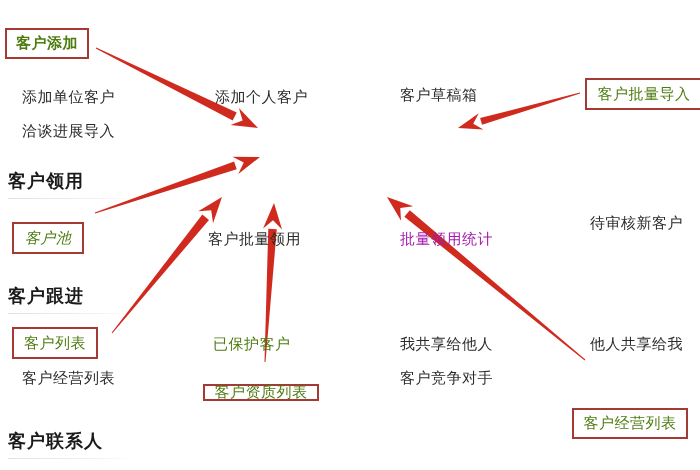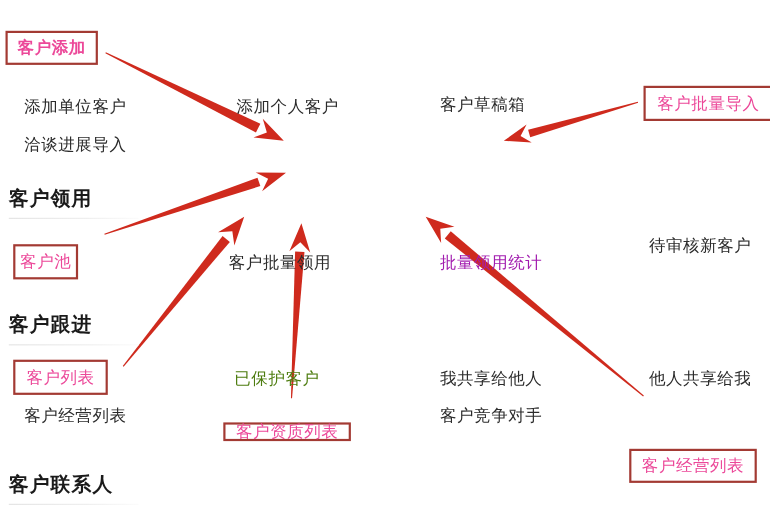--- a/index.html
+++ b/index.html
@@ -41,21 +41,21 @@
 
   
   .boxed {
     position: absolute;
     box-sizing: border-box;
     border: 2px solid #a33a33;
     background: transparent;
     display: flex;
     align-items: center;
     justify-content: center;
-    color: #ec4899;
+    color: #4d7c0f;
     font-size: 15px;
     letter-spacing: 0.5px;
     white-space: nowrap;
   }
   .boxed.bold { font-weight: bold; }
 
   
   .headline {
     position: absolute;
     color: #e8402a;
@@ -127,20 +127,20 @@
       <div class="item" style="left: 590px; top: 216px; color: rgb(43, 43, 43);">待审核新客户</div>
       <div class="item" style="left: 213px; top: 337px; color: #4d7c0f;">已保护客户</div>
       <div class="item" style="left: 400px; top: 337px; color: rgb(43, 43, 43);">我共享给他人</div>
       <div class="item" style="left: 590px; top: 337px; color: rgb(43, 43, 43);">他人共享给我</div>
       <div class="item" style="left: 22px; top: 371px; color: rgb(43, 43, 43);">客户经营列表</div>
       <div class="item" style="left: 400px; top: 371px; color: rgb(43, 43, 43);">客户竞争对手</div>
     </div>
   <div id="boxed-layer">
       <div class="boxed bold" style="left: 5px; top: 28px; width: 84px; height: 31px; border-color: rgb(163, 58, 51);">客户添加</div>
       <div class="boxed" style="left: 585px; top: 78px; width: 118px; height: 32px; border-color: rgb(163, 58, 51);">客户批量导入</div>
-      <div class="boxed" style="left: 12px; top: 222px; width: 59px; height: 32px; border-color: rgb(163, 58, 51);">客户池</div>
+      <div class="boxed" style="left: 12px; top: 222px; width: 72px; height: 32px; border-color: rgb(163, 58, 51); font-style: italic;">客户池</div>
       <div class="boxed" style="left: 12px; top: 327px; width: 86px; height: 32px; border-color: rgb(163, 58, 51);">客户列表</div>
       <div class="boxed" style="left: 203px; top: 384px; width: 116px; height: 17px; border-color: rgb(163, 58, 51);">客户资质列表</div>
       <div class="boxed" style="left: 572px; top: 366px; width: 116px; height: 31px; border-color: rgb(163, 58, 51); margin-top: 42px;">客户经营列表</div>
     </div>
 
 
 </div>
 
 </body></html>

